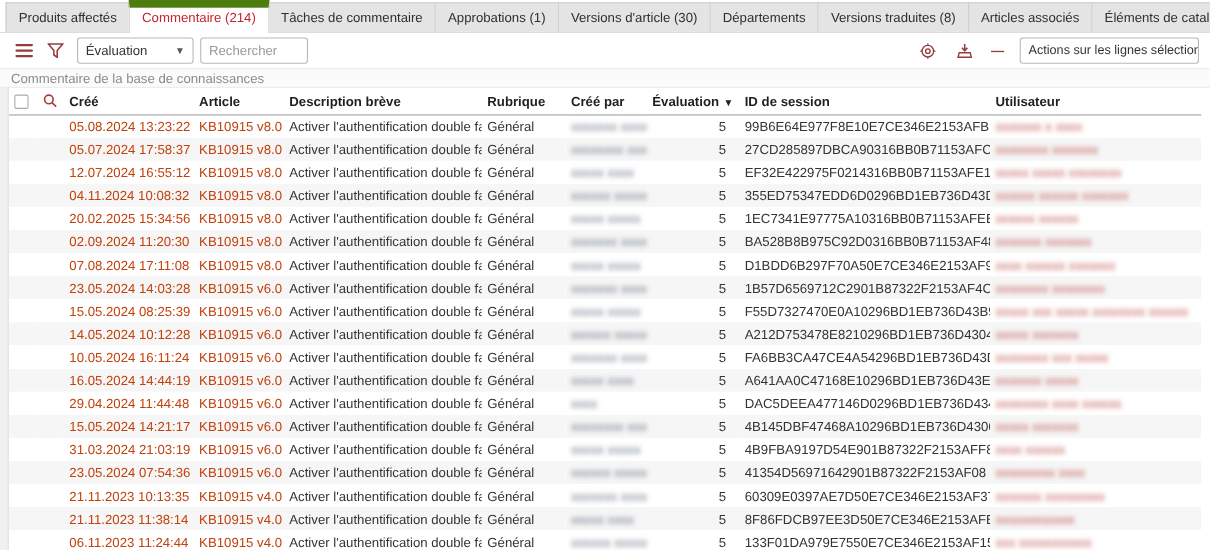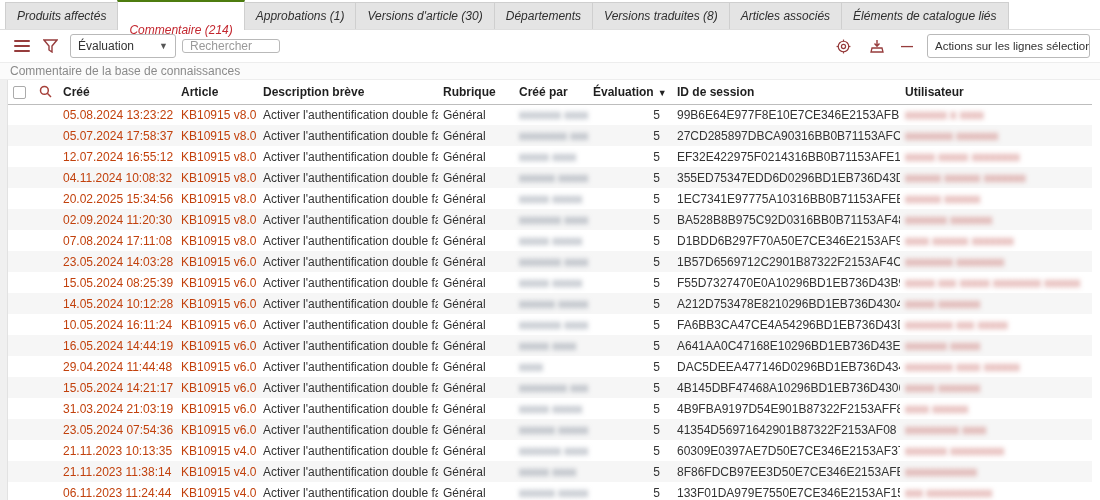--- a/index.html
+++ b/index.html
@@ -2,45 +2,45 @@
 <html><head>
 <meta charset="utf-8">
 <style>
   * { box-sizing: border-box; margin: 0; padding: 0; }
   html,body { width:1100px; height:500px; overflow:hidden; background:#fff;
     font-family:"Liberation Sans", sans-serif; font-size:12px; color:#333; }
   .app { position:relative; width:1100px; height:500px; background:#fff; }
 
   
   .tab-bar { display:flex; align-items:flex-end; height:30px; padding-left:5px;
-    border-bottom:1px solid #dedede; background:#fff;font-style:italic; }
+    border-bottom:1px solid #dedede; background:#fff; }
   .tab { background:#e4e4e4; border:1px solid #cfcfcf; border-bottom:none;
     padding:6px 11px 6px 11px; height:27px; white-space:nowrap; color:#2f2f2f;
     cursor:pointer; border-right:none; }
   .tab:last-child { border-right:1px solid #cfcfcf; }
-  .tab.active { background:#fff; color:#c3262e; border-top:2px solid #4d7c0f;
-    height:30px; padding-top:21px; border-right:1px solid #cfcfcf; margin-bottom:-1px; }
+  .tab.active { background:#fff; color:#c3262e; border-top:7px solid #4d7c0f;
+    height:30px; padding-top:2px; border-right:1px solid #cfcfcf; margin-bottom:-1px; }
   .tab.active + .tab { border-left:none; }
 
   
   .toolbar { display:flex; align-items:center; height:32px; padding:0 10px 0 14px;
     background:#fff; }
   .tb-left { display:flex; align-items:center; gap:10px; }
   .tb-right { display:flex; align-items:center; gap:14px; margin-left:auto; }
   .icon-btn { color:#963c3c; font-size:15px; line-height:1; cursor:pointer;
     display:inline-flex; align-items:center; justify-content:center; width:20px; height:20px; }
   .hamburger { display:inline-flex; flex-direction:column; gap:3px; width:16px; cursor:pointer; }
   .hamburger span { display:block; height:2px; background:#963c3c; border-radius:1px; }
   .select-box { display:flex; align-items:center; justify-content:space-between;
     border:1px solid #b9b9b9; border-radius:3px; background:#fff; height:24px;
     padding:0 7px; color:#333; cursor:pointer; white-space:nowrap; overflow:hidden; }
   .field-select { width:106px; }
   .actions-select { width:163px; font-size:11.5px; }
   .select-caret { color:#555; font-size:9px; margin-left:6px; flex:0 0 auto; }
-  .search-box { width:98px; height:14px; border:1px solid #b9b9b9; border-radius:3px;
+  .search-box { width:98px; height:24px; border:1px solid #b9b9b9; border-radius:3px;
     padding:0 7px; font-family:inherit; font-size:12px; color:#333; margin-left:-4px; }
   .search-box::placeholder { color:#9a9a9a; }
   .dash { color:#963c3c; font-weight:bold; }
 
   
   .list-title { height:18px; line-height:17px; padding-left:10px; color:#8a8a8a;
     font-size:12px; background:#fbfbfb; border-top:1px solid #ededed;
     border-bottom:1px solid #ededed; white-space:nowrap; }
 
   
@@ -75,20 +75,21 @@
   svg.mini { display:block; }
 </style>
 </head>
 <body>
 
 <div class="app">
 
   <div class="tab-bar">
       <div class="tab">Produits affectés</div>
       <div class="tab active">Commentaire (214)</div>
+      <div class="tab">Tâches de commentaire</div>
       <div class="tab">Approbations (1)</div>
       <div class="tab">Versions d'article (30)</div>
       <div class="tab">Départements</div>
       <div class="tab">Versions traduites (8)</div>
       <div class="tab">Articles associés</div>
       <div class="tab">Éléments de catalogue liés</div>
     </div>
 
   <div class="toolbar">
     <div class="tb-left">

